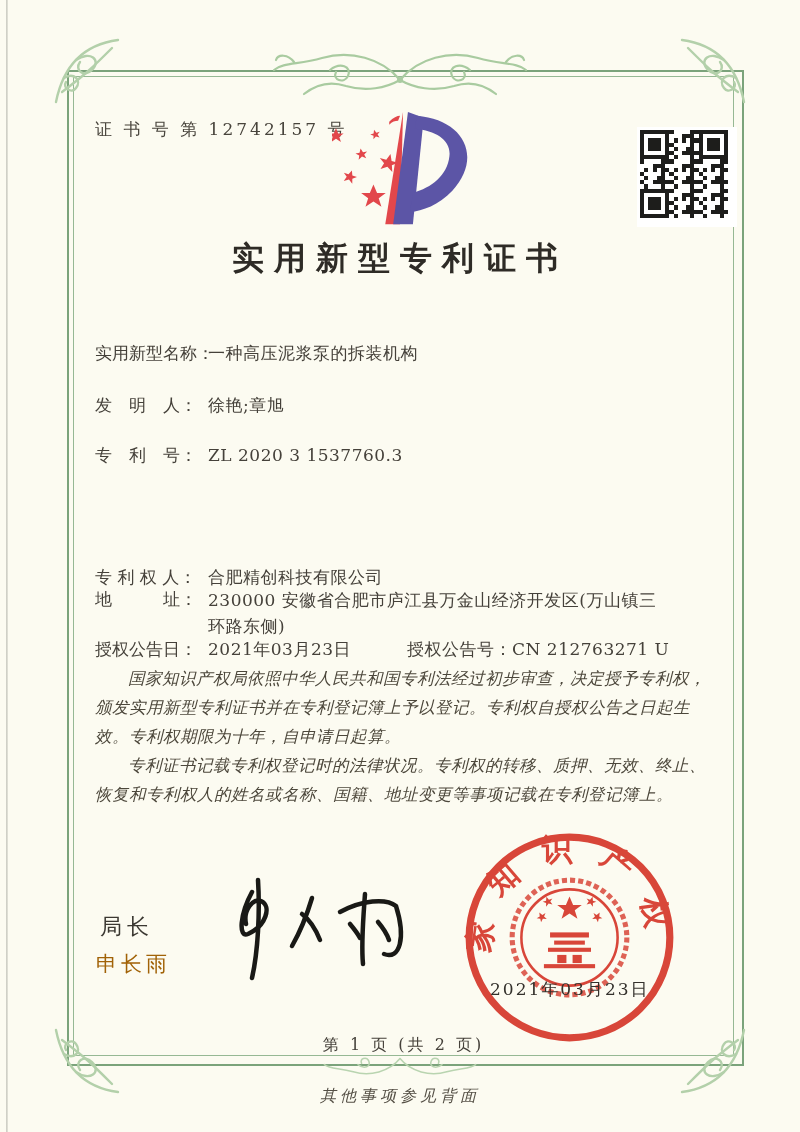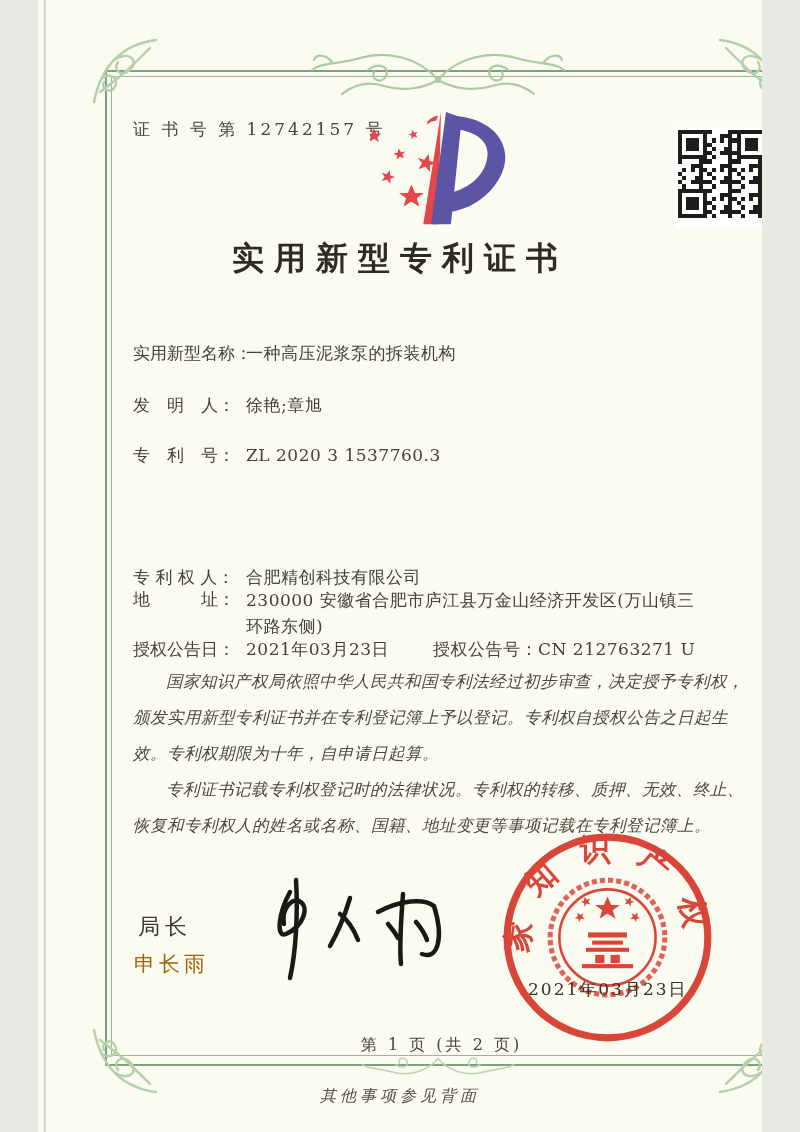--- a/index.html
+++ b/index.html
@@ -1,17 +1,17 @@
 <!DOCTYPE html>
 <html><head>
 <meta charset="utf-8">
 <style>
   html,body { margin:0; padding:0; background:#e9e9e3; }
   .page {
-    position:relative; width:724px; height:1132px; margin:0 auto;
+    position:relative; width:800px; height:1132px; margin:0 auto;
     background:#fcfbf1; overflow:hidden;
     font-family:"DejaVu Serif","Liberation Serif",serif;
     color:#45413a;
   }
   .scan-edge { position:absolute; left:6px; top:0; width:2px; height:100%;
     background:linear-gradient(to right,#c9c9c0,#e4e4da); }
   
   .frame-outer { position:absolute; left:67px; top:70px; width:673px; height:992px;
     border:2px solid #7ba37b; }
   .frame-inner { position:absolute; left:73px; top:76px; width:659px; height:978px;
@@ -39,24 +39,24 @@
   .row .lbl { display:inline-block; width:113px; white-space:pre; vertical-align:top; }
   .row .val { display:inline-block; vertical-align:top; letter-spacing:0.5px; }
   .row-name    { top:341px; }
   .row-inv     { top:393px; }
   .row-patno   { top:443px; }
   .row-appdate { top:493px; }
   .row-owner   { top:543px;margin-top:22px; }
   .row-addr    { top:587px; }
   .row-addr .val { width:458px; line-height:26px; }
   .row-grant   { top:637px; }
-  .row-grant .pair2 { margin-left:44px; }
+  .row-grant .pair2 { margin-left:56px; }
 
   .paras { position:absolute; left:95px; top:664px; width:614px;
-    font-size:16.5px; line-height:36px; color:#4c473b; font-style:italic; }
+    font-size:16.5px; line-height:29px; color:#4c473b; font-style:italic; }
   .paras p { margin:0; text-indent:2em; letter-spacing:0.5px; }
 
   .signer-title { position:absolute; left:100px; top:912px; font-size:22px; letter-spacing:5px; color:#3b3832; }
   .signer-name  { position:absolute; left:96px; top:950px; font-size:21px; letter-spacing:4px; color:#a16207; }
   .signature { position:absolute; left:212px; top:872px; width:216px; height:118px; }
   .signature svg { width:100%; height:100%; }
 
   .seal { position:absolute; left:462px; top:830px; width:215px; height:215px; opacity:0.93; }
   .seal svg { width:100%; height:100%; }
   .seal-date { position:absolute; left:490px; top:978px; font-size:17px;

